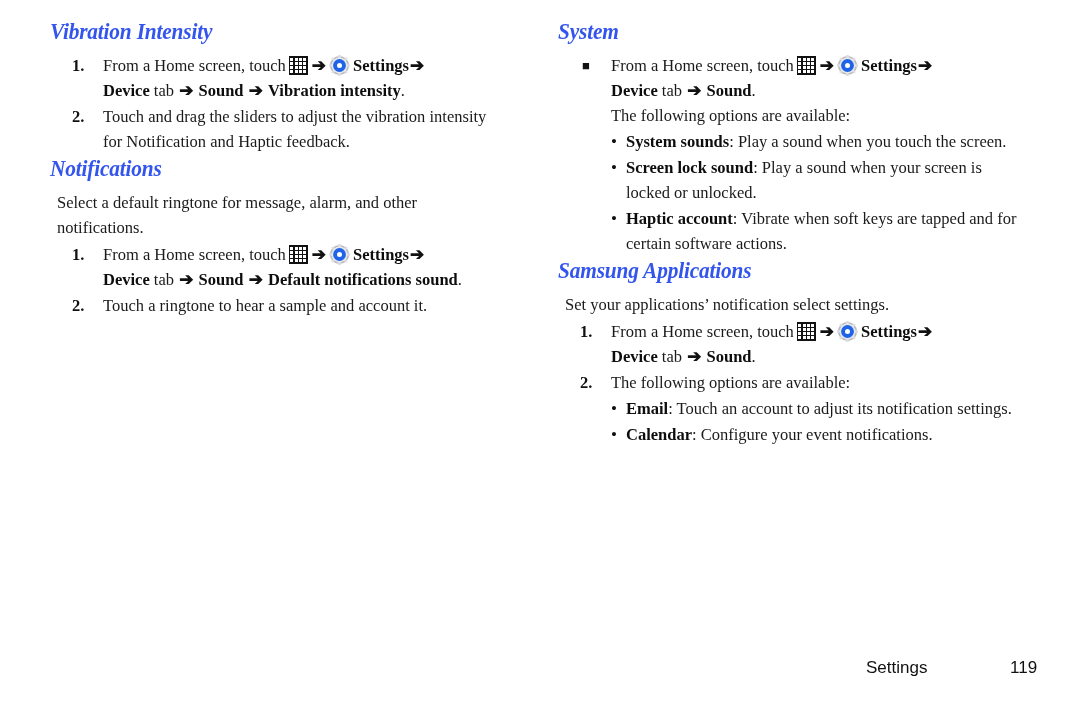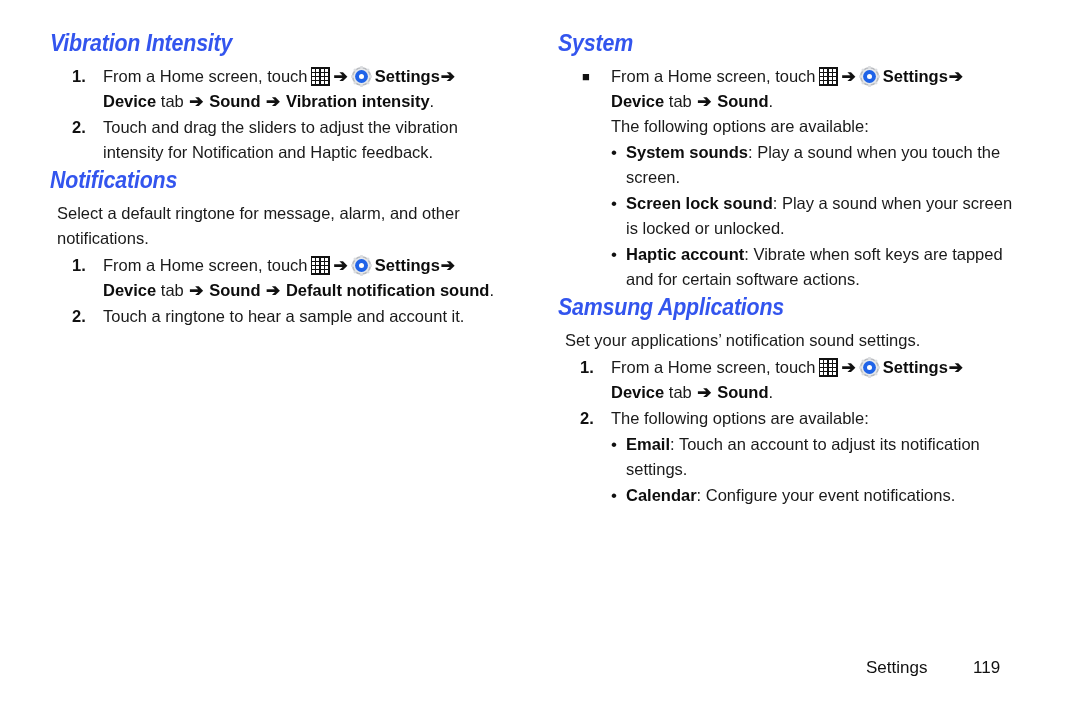--- a/index.html
+++ b/index.html
@@ -17,21 +17,22 @@
   }
 
   .page {
     position: absolute;
     inset: 0;
     background: #ffffff;
   }
 
   .col {
     position: absolute;
-    top: 28px;
+    top: 17px;
+    font-family: Liberation Serif, serif;
   }
   .col-left  { left: 50px;  width: 455px; }
   .col-right { left: 558px; width: 462px; }
 
   
   h2.section-heading {
     margin: 0 0 6px 0;
     font-size: 23px;
     line-height: 30px;
     font-weight: bold;
@@ -152,21 +153,21 @@
   .footer .footer-label {
     position: absolute;
     left: 866px;
     top: 0;
     font-size: 17px;
     line-height: 26px;
     color: #111;
   }
   .footer .footer-page {
     position: absolute;
-    left: 973px;
+    left: 1010px;
     top: 0;
     font-size: 17px;
     line-height: 26px;
     color: #111;
     text-align: center;
   }
 </style>
 </head>
 <body>
 
@@ -224,21 +225,21 @@
                 <circle cx="10.5" cy="10.5" r="7.9" fill="#e7e9eb"></circle>
                 <circle cx="10.5" cy="10.5" r="6.4" fill="#1f63e8"></circle>
                 <circle cx="10.5" cy="10.5" r="2.5" fill="#ffffff"></circle>
               </g>
             </svg></span><b>Settings</b><span class="arrow">➔</span></span>
       <div><b>Device</b>
         <span>tab</span>
         <span class="arrow">➔</span>
         <b>Sound</b>
         <span class="arrow">➔</span>
-        <b>Default notification sound</b><span>.</span></div>
+        <b>Default notifications sound</b><span>.</span></div>
     </div>
 
     <div class="step">
       <span class="marker">2.</span>
       <span>Touch a ringtone to hear a sample and account it.</span>
     </div>
 
   </div>
 
   <div class="col col-right">
@@ -280,21 +281,21 @@
       <b>Screen lock sound</b><span>: Play a sound when your screen is locked or unlocked.</span>
     </div>
 
     <div class="subbullet">
       <span class="dot">•</span>
       <b>Haptic account</b><span>: Vibrate when soft keys are tapped and for certain software actions.</span>
     </div>
 
     <h2 class="section-heading heading-gap-top">Samsung Applications</h2>
 
-    <p class="body-text">Set your applications’ notification sound settings.</p>
+    <p class="body-text">Set your applications’ notification select settings.</p>
 
     <div class="step">
       <span class="marker">1.</span>
       <span><span>From a Home screen, touch</span><span class="icon-apps"><i style="left: 1.6px; top: 1.6px;"></i><i style="left: 5.8px; top: 1.6px;"></i><i style="left: 10px; top: 1.6px;"></i><i style="left: 14.2px; top: 1.6px;"></i><i style="left: 1.6px; top: 5.8px;"></i><i style="left: 5.8px; top: 5.8px;"></i><i style="left: 10px; top: 5.8px;"></i><i style="left: 14.2px; top: 5.8px;"></i><i style="left: 1.6px; top: 10px;"></i><i style="left: 5.8px; top: 10px;"></i><i style="left: 10px; top: 10px;"></i><i style="left: 14.2px; top: 10px;"></i><i style="left: 1.6px; top: 14.2px;"></i><i style="left: 5.8px; top: 14.2px;"></i><i style="left: 10px; top: 14.2px;"></i><i style="left: 14.2px; top: 14.2px;"></i></span><span class="arrow">➔</span><span class="icon-gear"><svg width="21" height="21" viewBox="0 0 21 21">
               <g>
                 <circle cx="10.5" cy="10.5" r="9.6" fill="#b9bcc0"></circle>
                 <g fill="#dcdee1">
                   <rect x="9.2" y="0" width="2.6" height="21"></rect>
                   <rect x="0" y="9.2" width="21" height="2.6"></rect>
                   <rect x="9.2" y="0" width="2.6" height="21" transform="rotate(45 10.5 10.5)"></rect>

